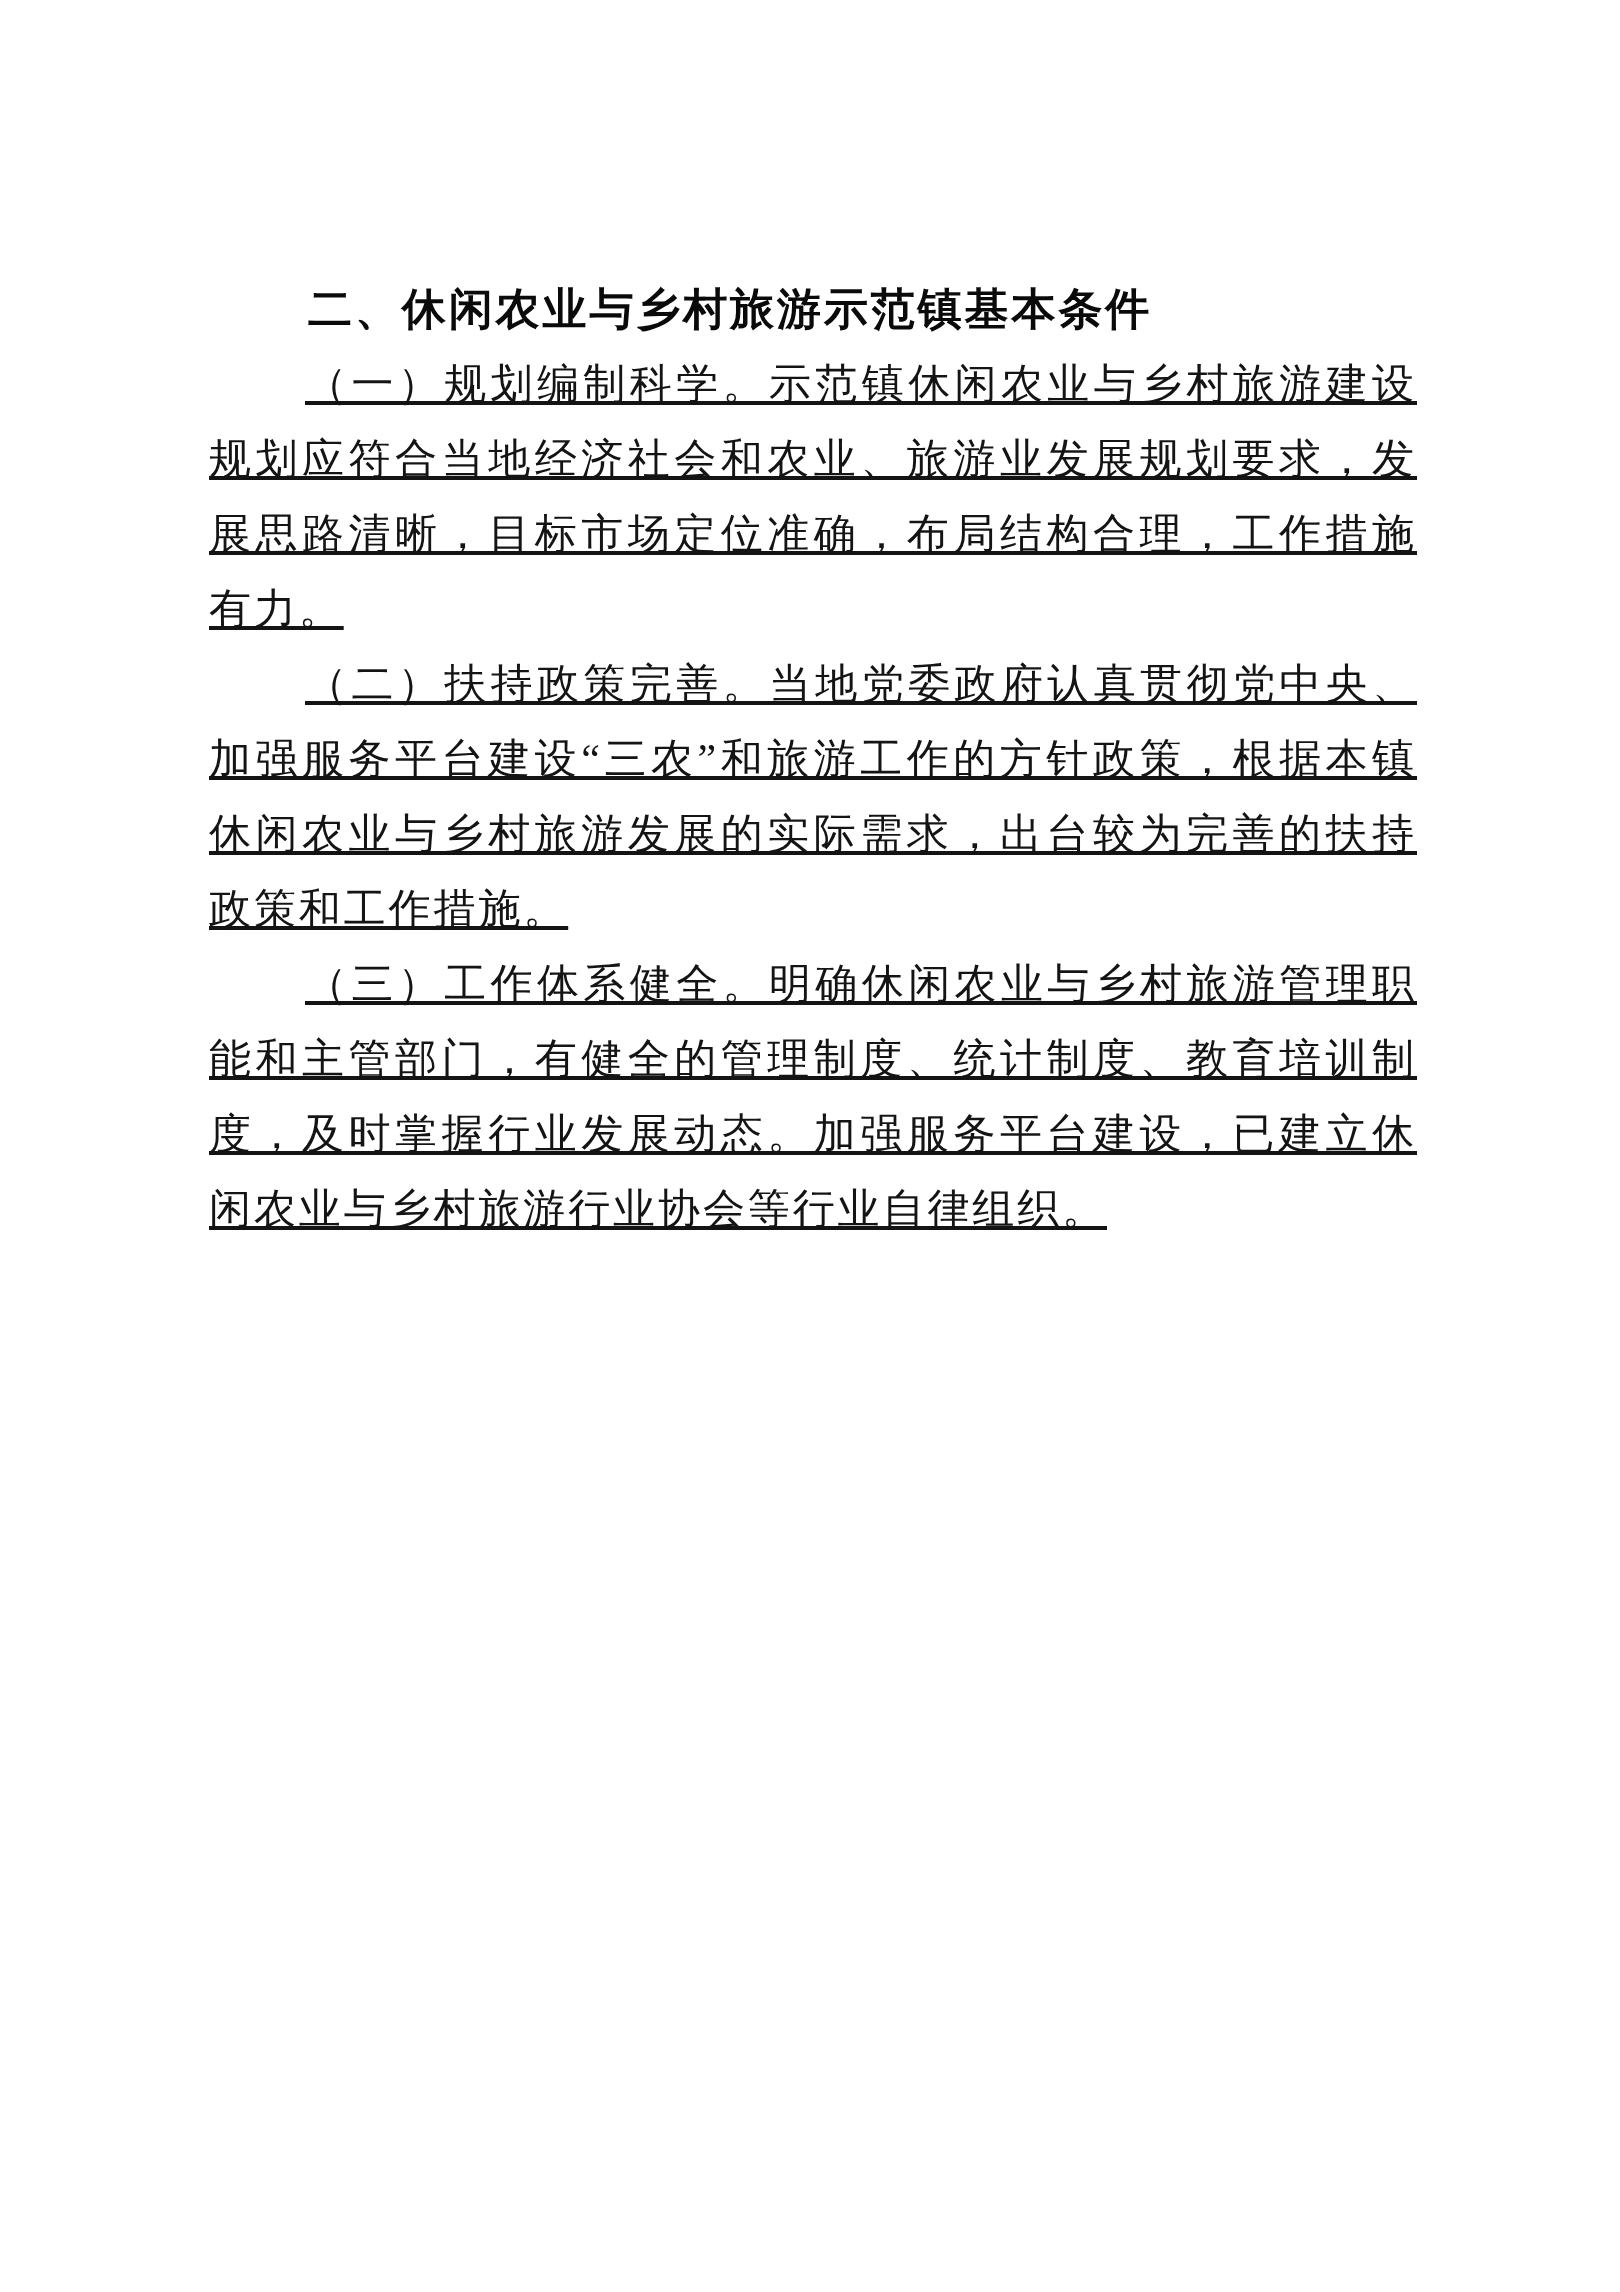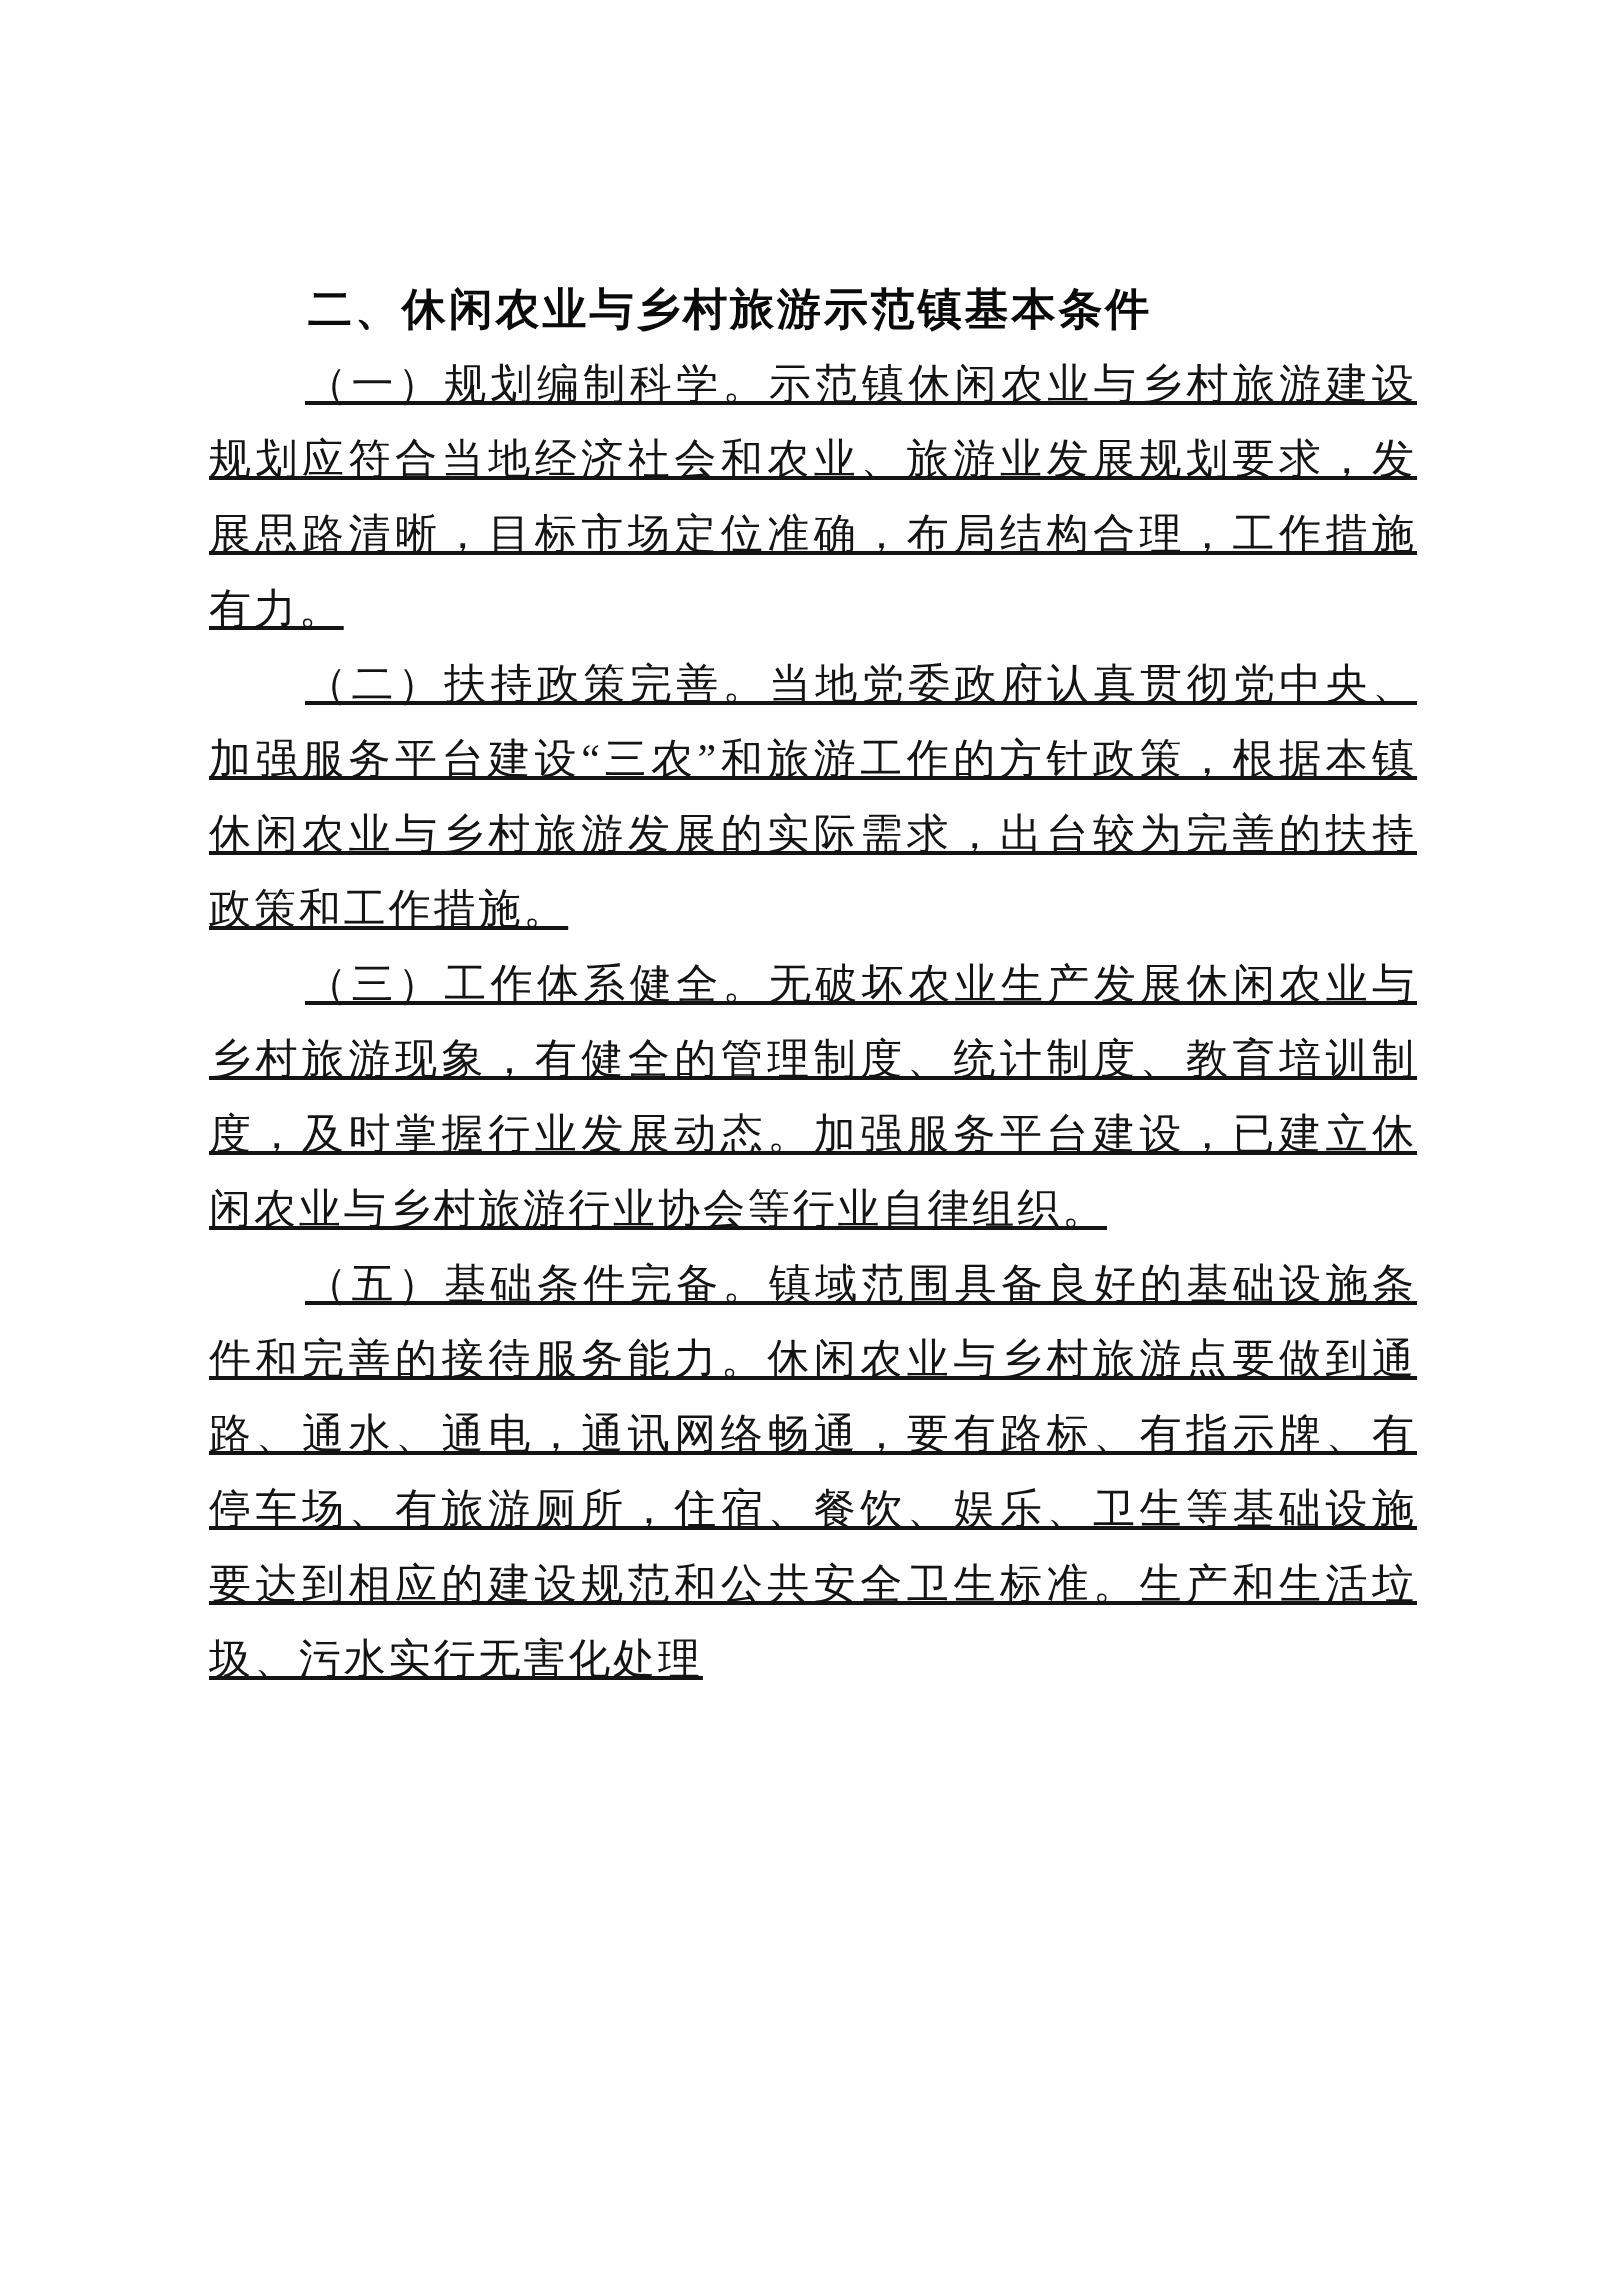--- a/index.html
+++ b/index.html
@@ -57,18 +57,17 @@
   }
 </style>
 </head>
 <body>
 
 <div class="page">
   <div class="content">
     <h1 class="heading">二、休闲农业与乡村旅游示范镇基本条件</h1>
     <p class="para">（一）规划编制科学。示范镇休闲农业与乡村旅游建设规划应符合当地经济社会和农业、旅游业发展规划要求，发展思路清晰，目标市场定位准确，布局结构合理，工作措施有力。</p>
     <p class="para">（二）扶持政策完善。当地党委政府认真贯彻党中央、加强服务平台建设“三农”和旅游工作的方针政策，根据本镇休闲农业与乡村旅游发展的实际需求，出台较为完善的扶持政策和工作措施。</p>
-    <p class="para">（三）工作体系健全。无破坏农业生产发展休闲农业与乡村旅游现象，有健全的管理制度、统计制度、教育培训制度，及时掌握行业发展动态。加强服务平台建设，已建立休闲农业与乡村旅游行业协会等行业自律组织。</p>
-    <p class="para">（五）基础条件完备。镇域范围具备良好的基础设施条件和完善的接待服务能力。休闲农业与乡村旅游点要做到通路、通水、通电，通讯网络畅通，要有路标、有指示牌、有停车场、有旅游厕所，住宿、餐饮、娱乐、卫生等基础设施要达到相应的建设规范和公共安全卫生标准。生产和生活垃圾、污水实行无害化处理</p>
+    <p class="para">（三）工作体系健全。明确休闲农业与乡村旅游管理职能和主管部门，有健全的管理制度、统计制度、教育培训制度，及时掌握行业发展动态。加强服务平台建设，已建立休闲农业与乡村旅游行业协会等行业自律组织。</p>
   </div>
   <div class="footer">— 8 —</div>
 </div>
 
 
 </body></html>

